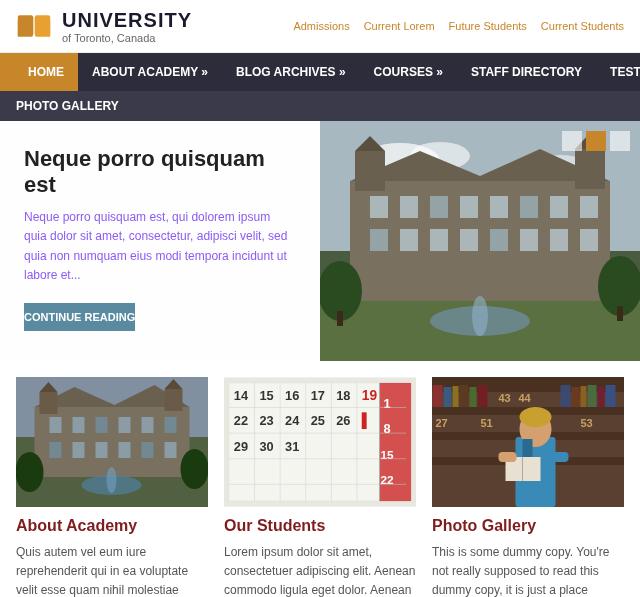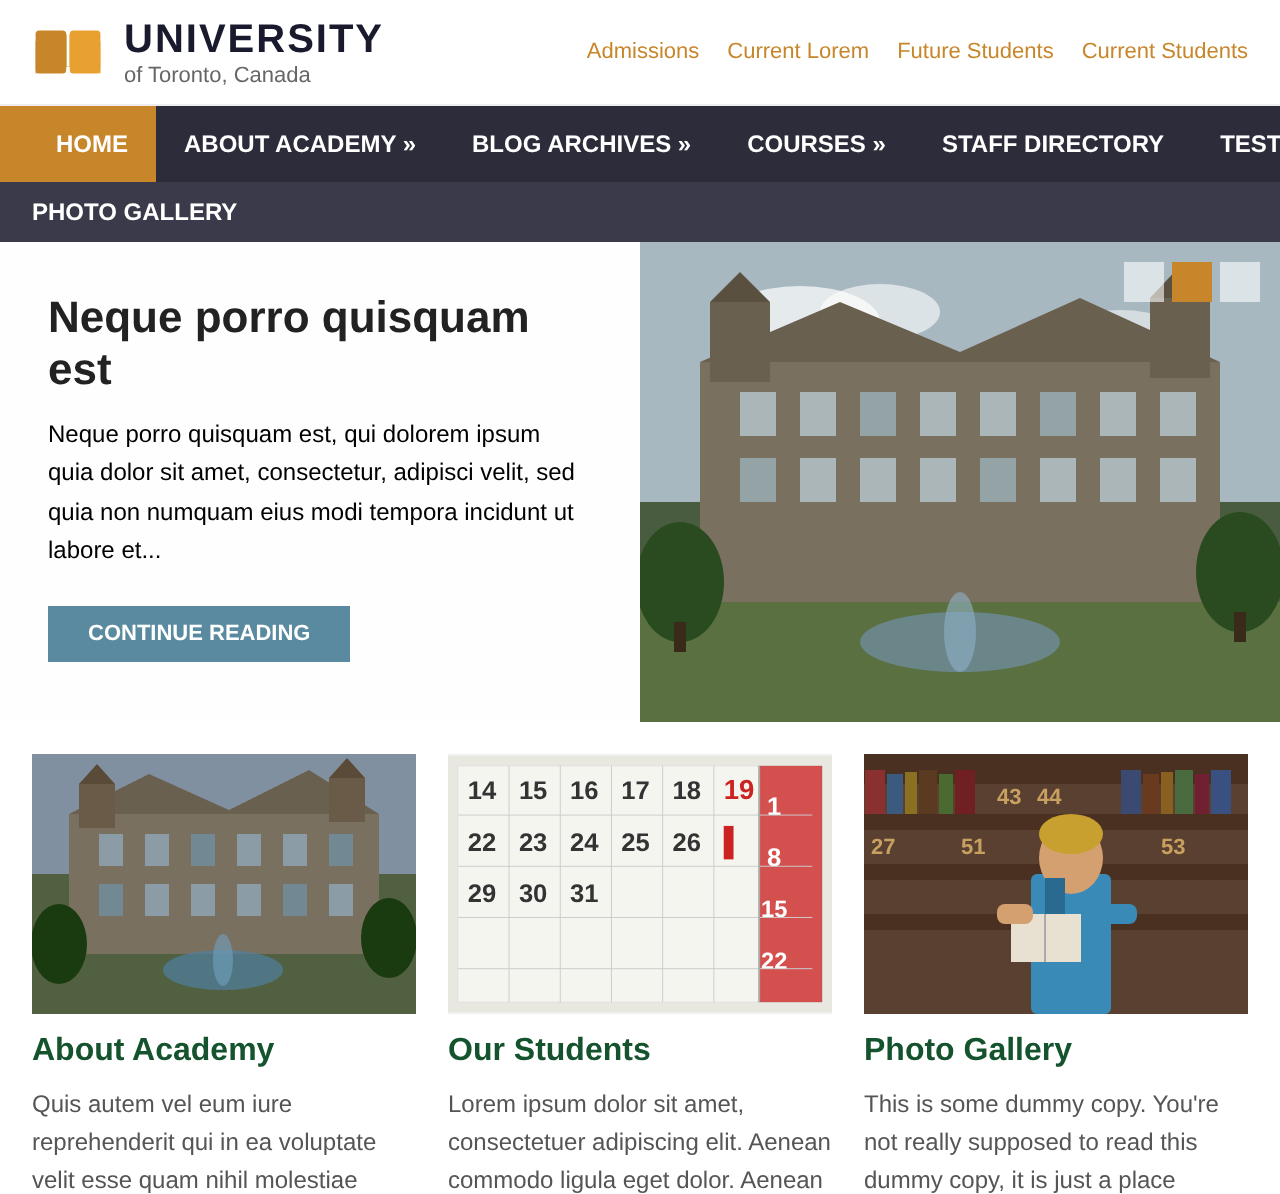--- a/index.html
+++ b/index.html
@@ -23,33 +23,33 @@
 
     
     .sub-nav { background: #3a3a4a; display: flex; align-items: center; padding: 0 0; }
     .sub-nav-item { color: #fff; padding: 8px 16px; font-size: 12px; font-weight: bold; text-transform: uppercase; cursor: pointer; }
     .sub-nav-item.active { color: #fff; }
 
     
     .hero { display: flex; height: 240px; background: #eee; position: relative; overflow: hidden; }
     .hero-left { width: 320px; padding: 30px 24px; background: rgba(255,255,255,0.92); display: flex; flex-direction: column; justify-content: flex-end; }
     .hero-title { font-size: 22px; font-weight: bold; color: #222; margin-bottom: 10px; }
-    .hero-text { font-size: 12px; color: #000000; line-height: 1.6; margin-bottom: 18px; }
-    .hero-btn { display: inline-block; background: #5a8a9f; color: #fff; padding: 8px 20px; font-size: 11px; font-weight: bold; cursor: pointer; text-transform: uppercase; width: fit-content; }
+    .hero-text { font-size: 12px; color: #8b5cf6; line-height: 1.6; margin-bottom: 18px; }
+    .hero-btn { display: inline-block; background: #5a8a9f; color: #fff; padding: 8px 0; font-size: 11px; font-weight: bold; cursor: pointer; text-transform: uppercase; width: fit-content; }
     .hero-right { flex: 1; position: relative; background: #7a8a7a; overflow: hidden; }
 
     
     .slider-dots { position: absolute; top: 10px; right: 10px; display: flex; gap: 4px; }
     .dot { width: 20px; height: 20px; background: rgba(255,255,255,0.6); }
     .dot.active { background: #c8862a; }
 
     
     .cards { display: flex; gap: 16px; padding: 20px 16px; background: #fff; }
     .card { flex: 1; }
-    .card-title { font-size: 16px; font-weight: bold; color: #14532d; margin-bottom: 8px; }
+    .card-title { font-size: 16px; font-weight: bold; color: #7f1d1d; margin-bottom: 8px; }
     .card-text { font-size: 12px; color: #555; line-height: 1.6; }
   </style>
 </head>
 <body>
 
 <div class="top-bar">
   <div class="logo-area">
 
     <svg class="logo-icon" viewBox="0 0 40 40">
       <rect x="2" y="8" width="17" height="24" rx="2" fill="#c8862a"></rect>

